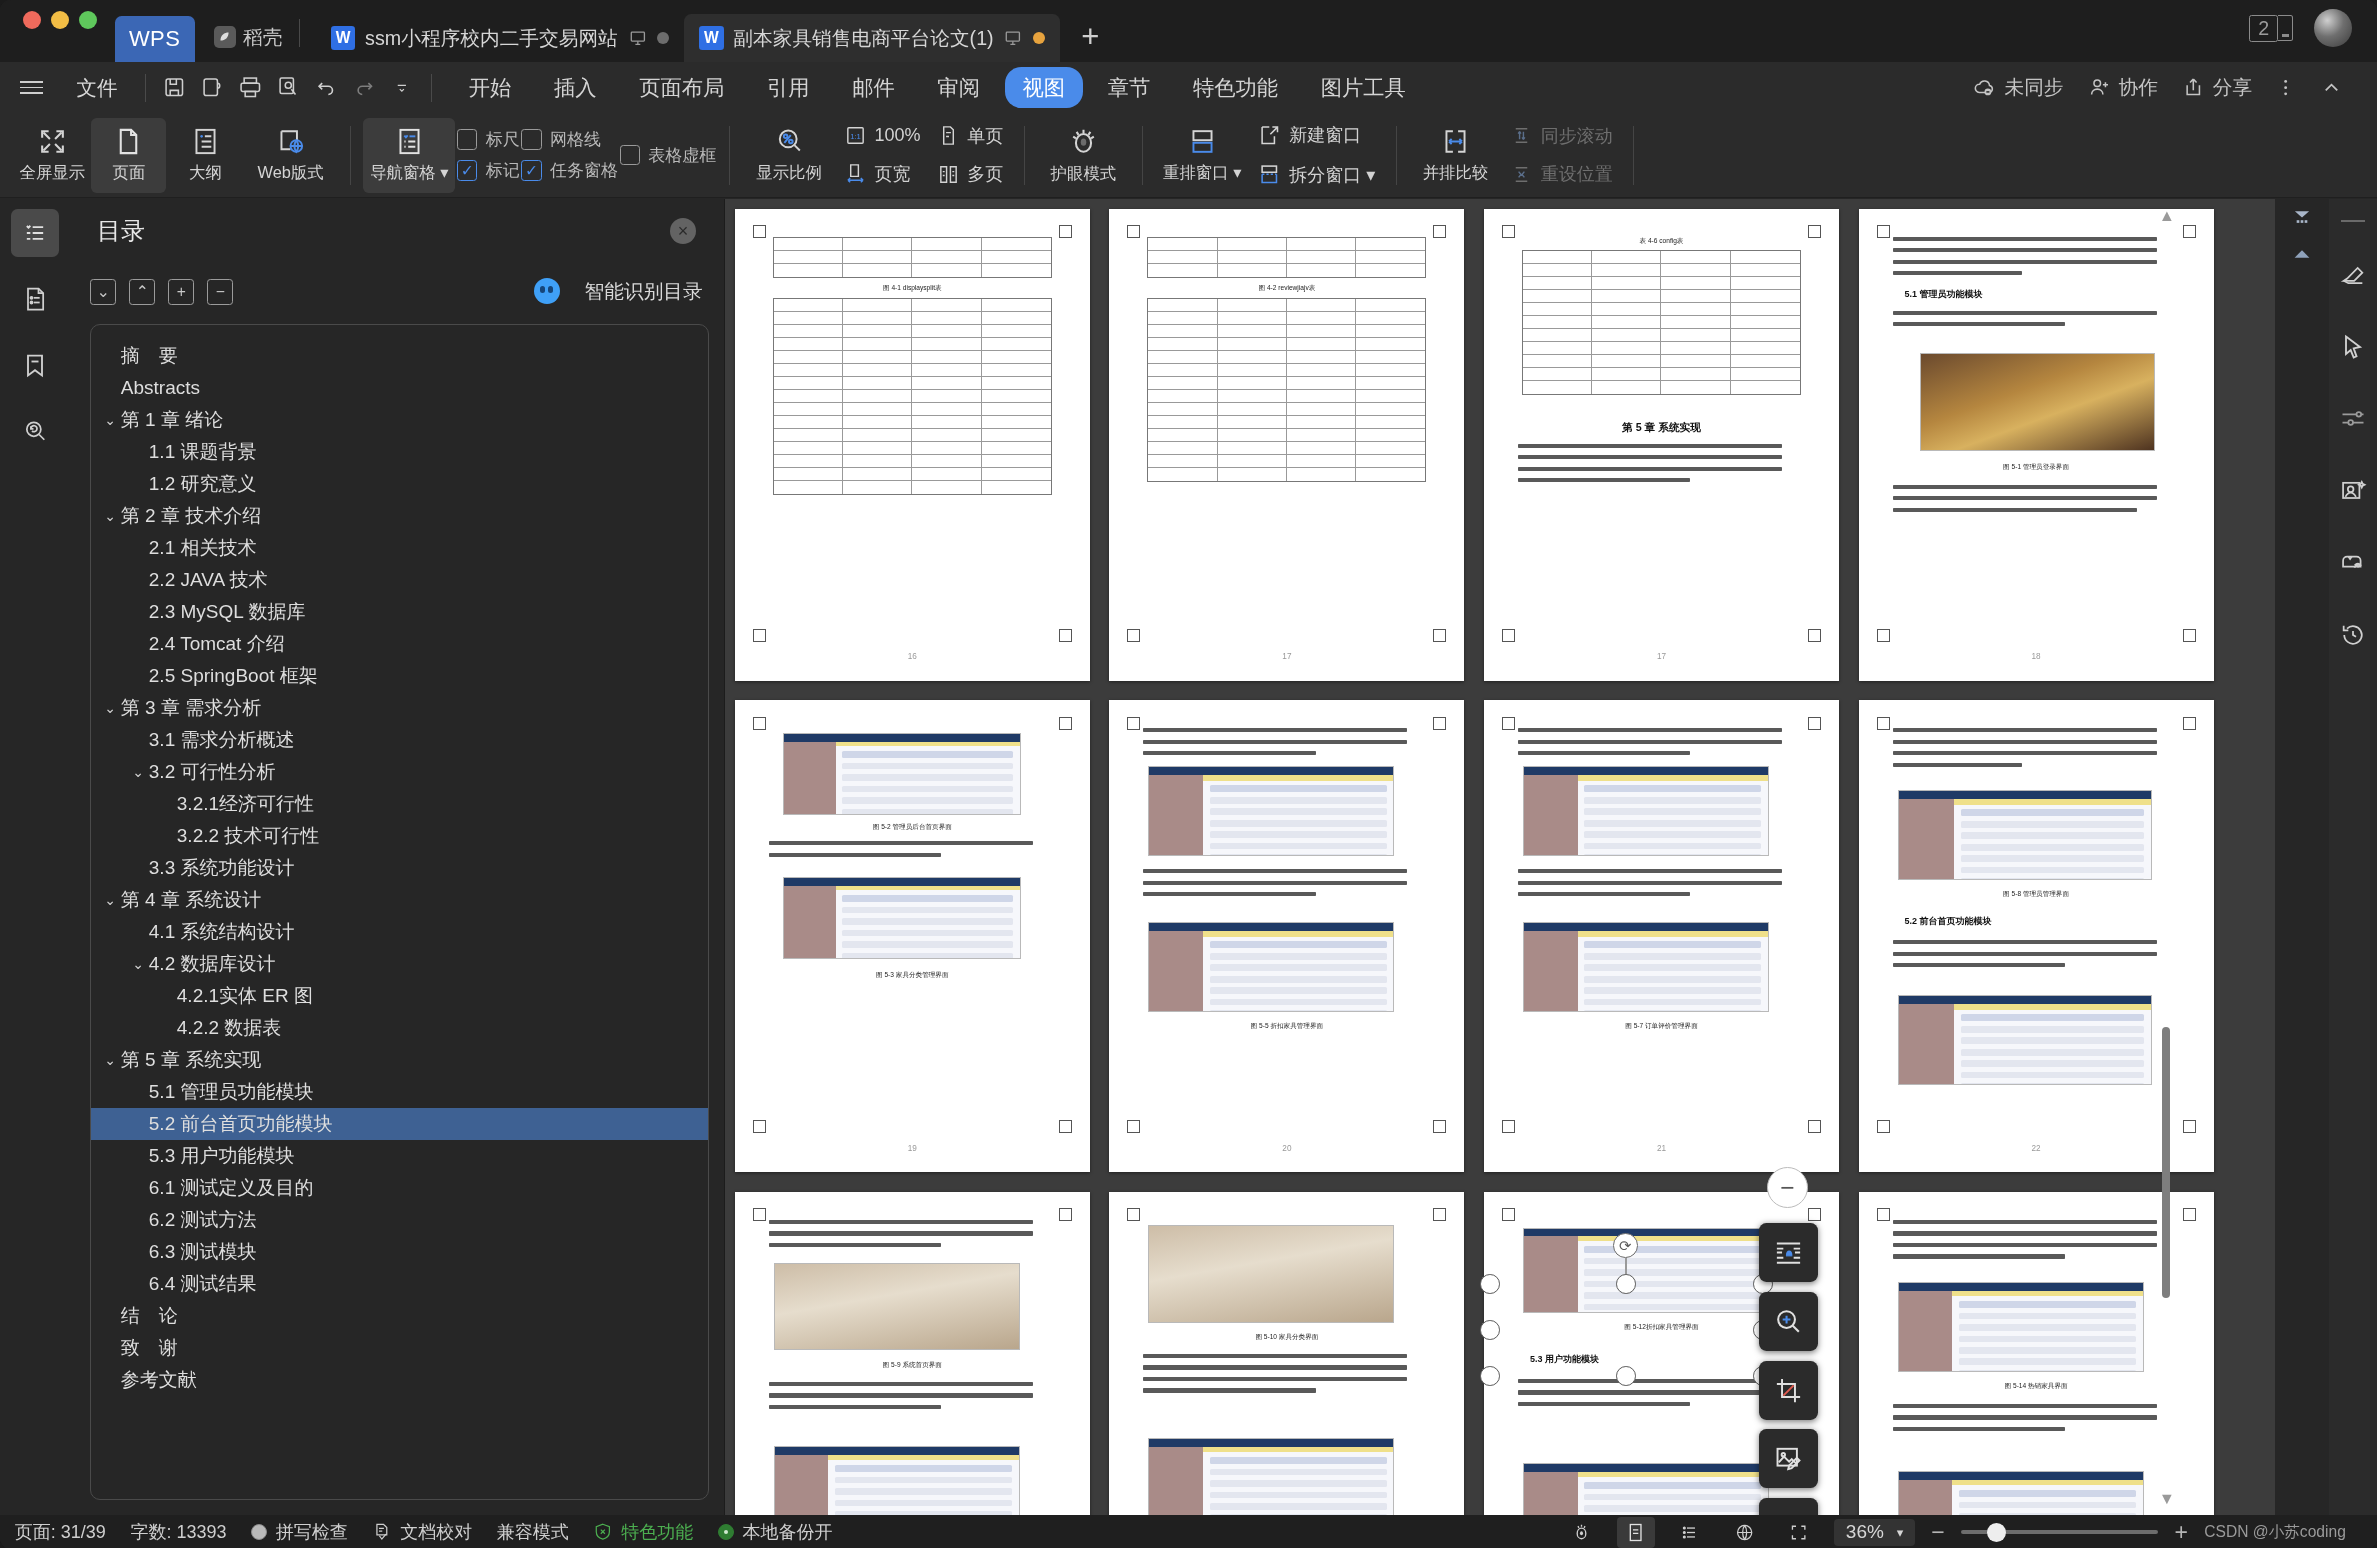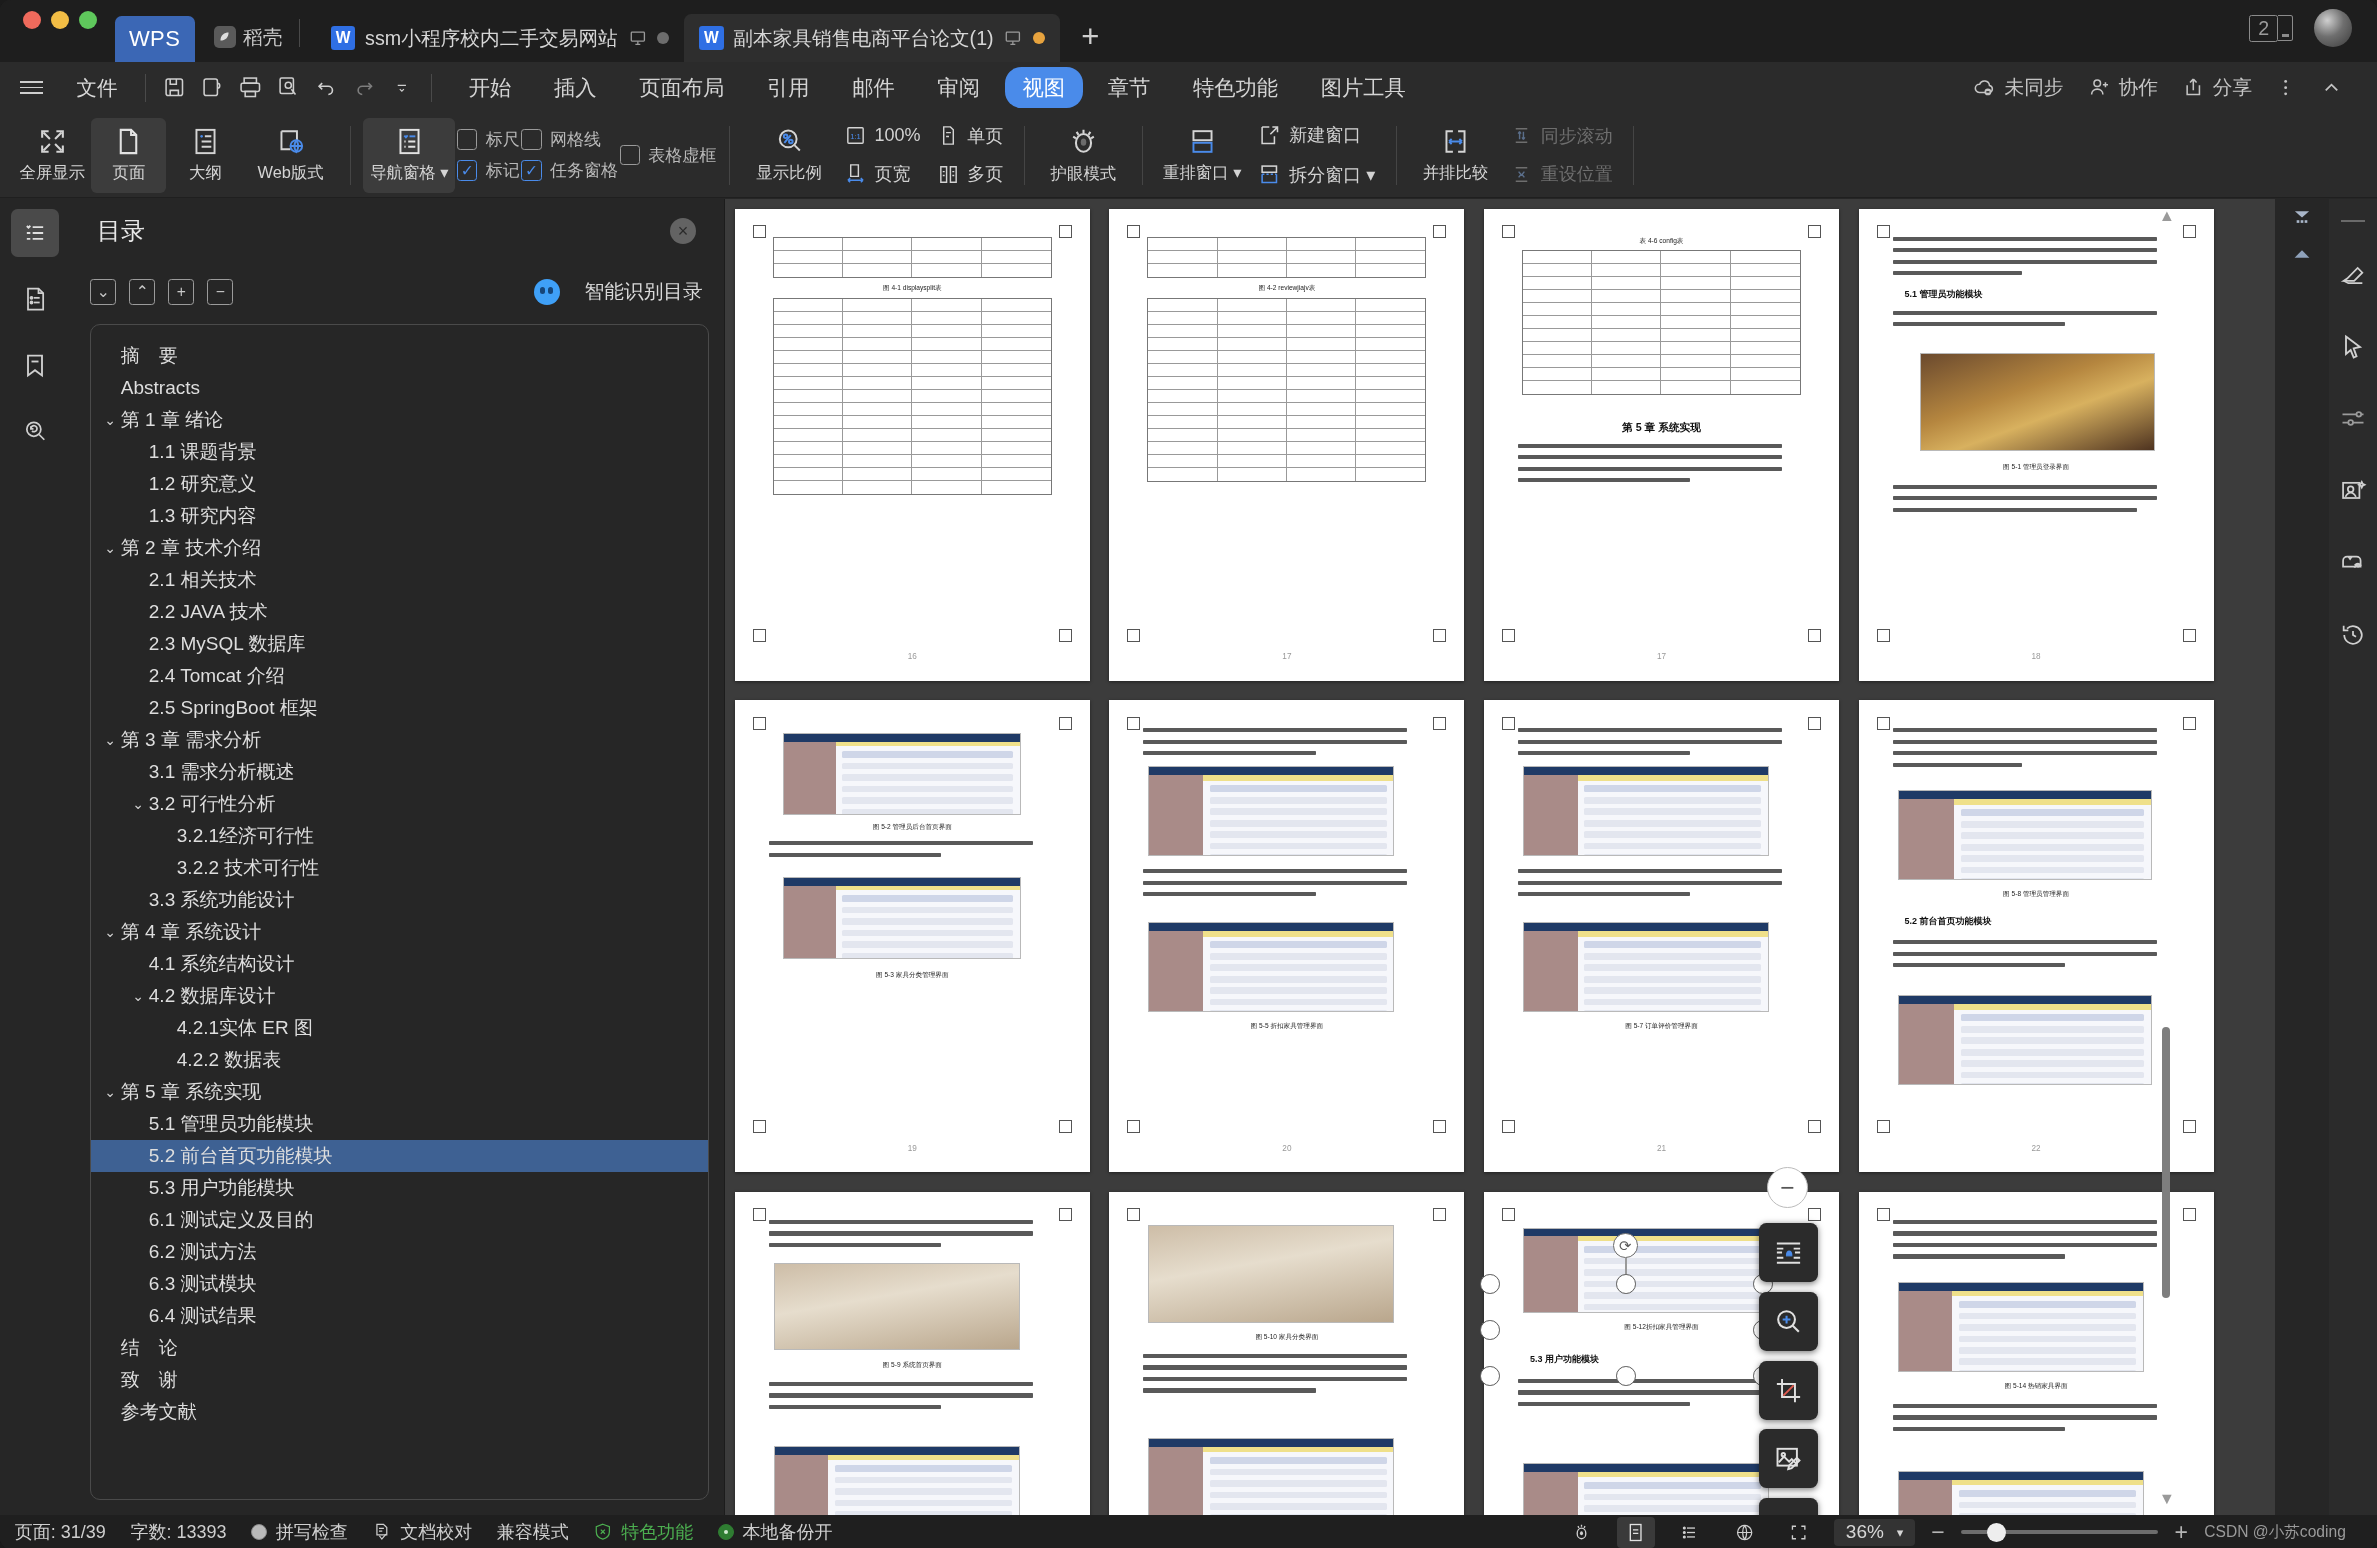--- a/index.html
+++ b/index.html
@@ -77,21 +77,21 @@
   .lrbtn.sel{ background:#4a4a4a; }
 
   
   .navpane{ position:absolute; left:69px; top:0; bottom:0; width:656px; background:#262626; border-right:0.8px solid #1c1c1c;}
   .np-head{ height:64px; display:flex; align-items:center; padding:0 28px; color:#e6e6e6; font-size:24px;}
   .np-close{ margin-left:auto; width:26px;height:26px;border-radius:50%;background:#636363;color:#2b2b2b;
      display:flex;align-items:center;justify-content:center; font-size:18px; }
   .np-tools{ height:57px; display:flex; align-items:center; padding:0 21.3px; gap:13px; }
   .sqbtn{ width:26px;height:26px;border:1.6px solid #9b9b9b;border-radius:3.3px;color:#c9c9c9;font-size:15.6px;
      display:flex;align-items:center;justify-content:center;}
-  .np-ai{ margin-left:auto; display:flex; align-items:flex-end; gap:25px; color:#d9d9d9; font-size:19.7px; }
+  .np-ai{ margin-left:auto; display:flex; align-items:flex-start; gap:25px; color:#d9d9d9; font-size:19.7px; }
   .ai-dot{ width:26px;height:26px;border-radius:50%;background:#3fa0f7;position:relative;}
   .ai-dot:before,.ai-dot:after{content:"";position:absolute;top:8.2px;width:4.9px;height:6.6px;background:#16467a;border-radius:2.5px;}
   .ai-dot:before{left:6.6px}.ai-dot:after{right:6.6px}
   .np-list{ position:absolute; top:125px; left:21.3px; right:14.8px; bottom:14.8px; border:0.8px solid #4a4a4a; border-radius:10px;
      padding:14.8px 0 0 0; overflow:hidden; }
   .tocrow{ display:flex; align-items:center; height:32px; color:#dedede; font-size:19px; white-space:nowrap; padding-left:8.2px;}
   .tocrow.sel{ background:#3e6193; }
   .caret{ width:21.3px; text-align:center; color:#cfcfcf; font-size:14px; flex:0 0 21.3px;}
   .caret.blank{ color:transparent; }
 
@@ -635,24 +635,20 @@
           </div>
           <div class="tocrow">
             <span class="caret blank" style="margin-left: 28px;">·</span>
             <span>1.1 课题背景</span>
           </div>
           <div class="tocrow">
             <span class="caret blank" style="margin-left: 28px;">·</span>
             <span>1.2 研究意义</span>
           </div>
           <div class="tocrow">
-            <span class="caret blank" style="margin-left: 28px;">·</span>
-            <span>1.3 研究内容</span>
-          </div>
-          <div class="tocrow">
             <span class="caret" style="margin-left: 0px;">⌄</span>
             <span>第 2 章  技术介绍</span>
           </div>
           <div class="tocrow">
             <span class="caret blank" style="margin-left: 28px;">·</span>
             <span>2.1 相关技术</span>
           </div>
           <div class="tocrow">
             <span class="caret blank" style="margin-left: 28px;">·</span>
             <span>2.2 JAVA 技术</span>

